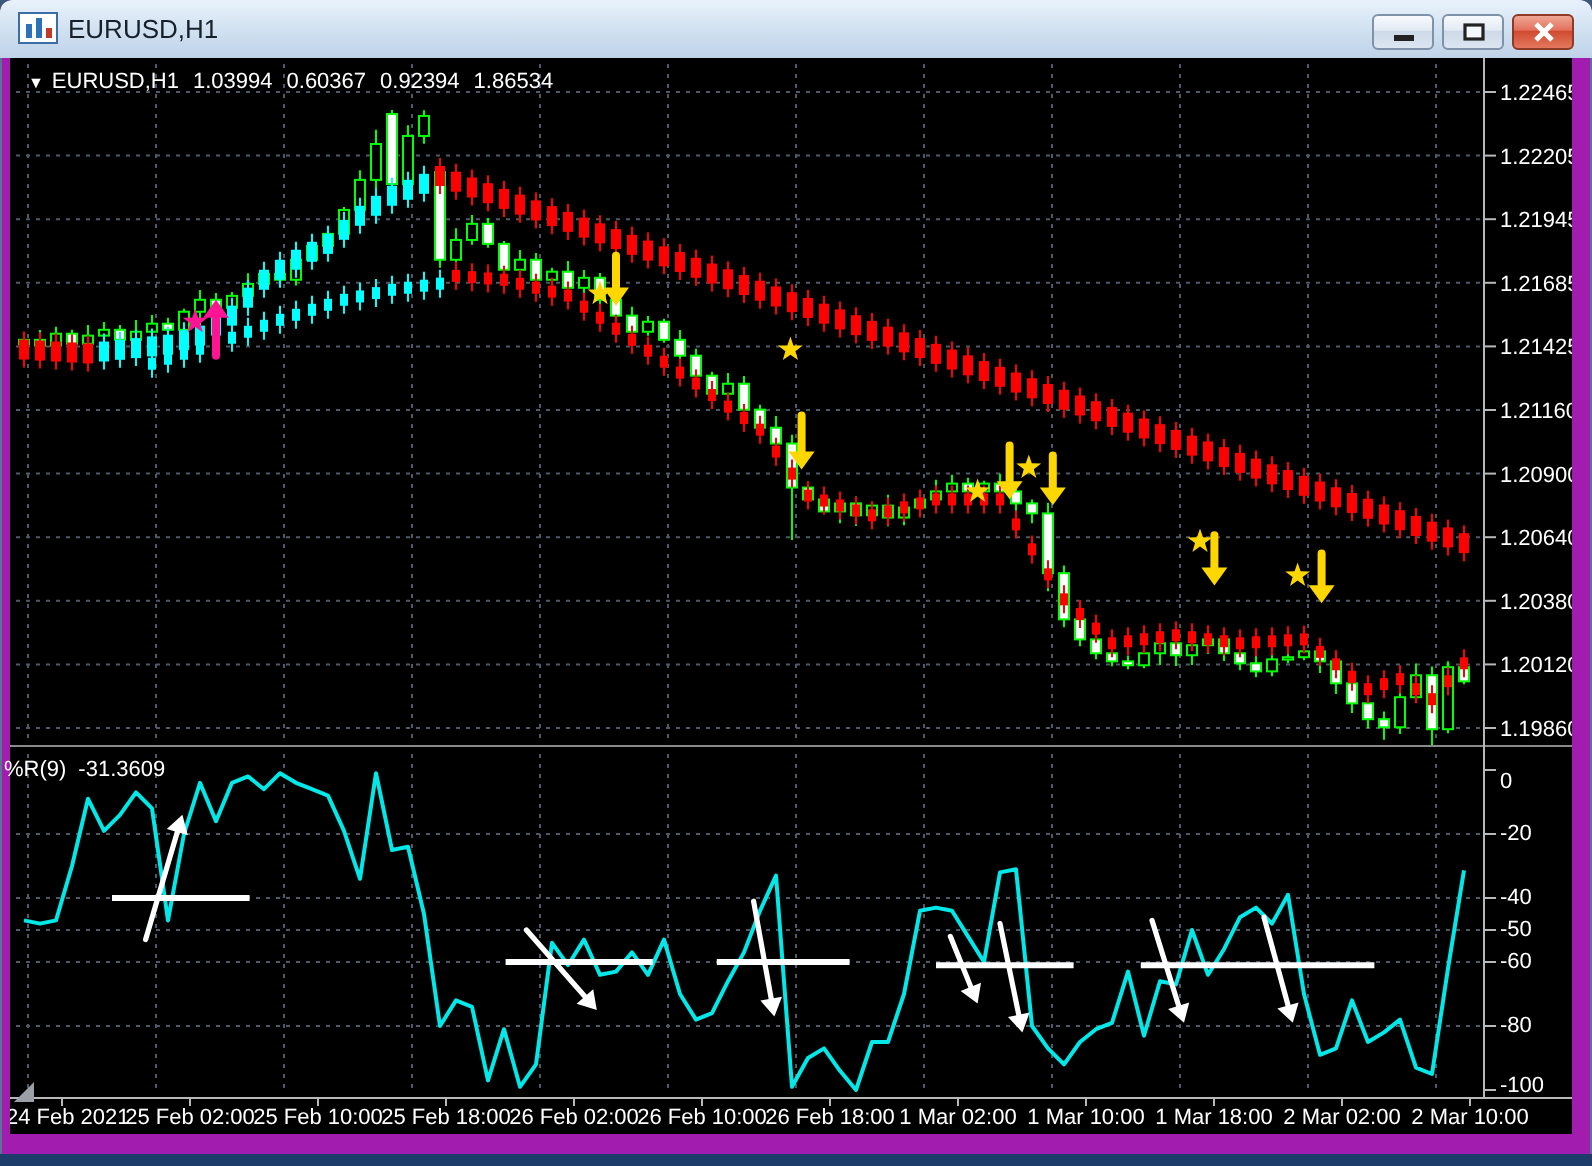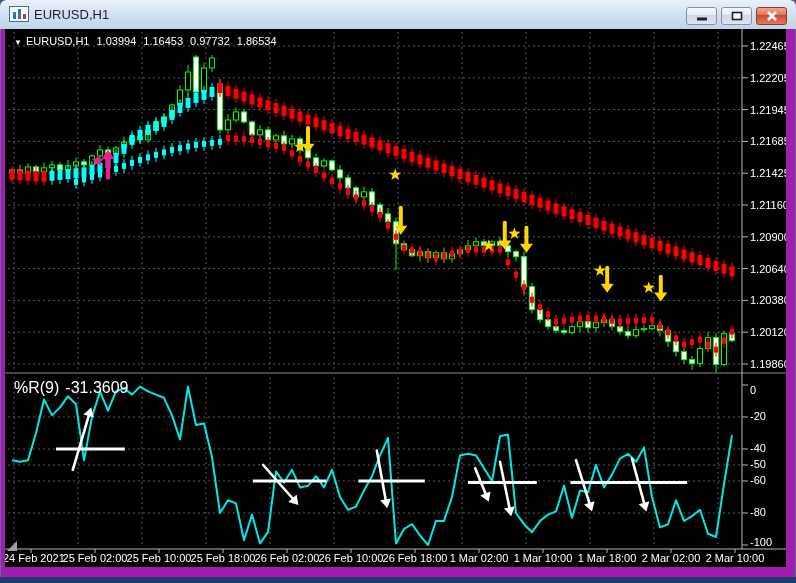--- a/index.html
+++ b/index.html
@@ -15,21 +15,21 @@
   .title-text{position:absolute;left:34px;top:7px;font-size:13px;color:#15202b;}
   .winbtns{position:absolute;right:9px;top:7px;display:flex;gap:4px;}
   .wbtn{width:31px;height:18px;border:1px solid #7e92aa;border-radius:3px;box-sizing:border-box;
     background:linear-gradient(#f7fafd,#e2eaf3 45%,#ccd9e8 46%,#dce6f1);display:flex;align-items:center;justify-content:center;}
   .wbtn.close{width:31px;background:linear-gradient(#f0a795,#e2705a 45%,#cf4a2e 46%,#e4785f);border-color:#8e3a28;}
   .client{position:absolute;left:5px;top:29px;width:781px;height:538px;background:#000;}
   svg.chart{position:absolute;left:5px;top:29px;}
   .ohlc-header{position:absolute;left:14px;top:35px;font-size:11px;color:#ffffff;white-space:nowrap;}
   .ohlc-header span{margin-right:7px;}
   .ohlc-header .tri{font-size:8px;margin-right:4px;}
-  .wpr-label{position:absolute;left:14px;top:379px;font-size:16px;color:#ffffff;white-space:nowrap;}
+  .wpr-label{position:absolute;left:2px;top:379px;font-size:11px;color:#ffffff;white-space:nowrap;}
   .wpr-label span{margin-right:6px;}
   .bottom-edge{position:absolute;left:0;bottom:0;width:100%;height:6px;background:#1e3c69;}
 </style>
 </head>
 <body>
 
 <div class="window">
   <div class="titlebar">
     <div class="app-icon">
         <i class="b1"></i>
@@ -732,21 +732,21 @@
       <line x1="607" y1="549" x2="607" y2="553" stroke="#b8b8b8" stroke-width="1"></line>
       <text x="607" y="562" fill="#ffffff" font-size="11" font-family="Liberation Sans, sans-serif" text-anchor="middle">1 Mar 18:00</text>
       <line x1="671" y1="549" x2="671" y2="553" stroke="#b8b8b8" stroke-width="1"></line>
       <text x="671" y="562" fill="#ffffff" font-size="11" font-family="Liberation Sans, sans-serif" text-anchor="middle">2 Mar 02:00</text>
       <line x1="735" y1="549" x2="735" y2="553" stroke="#b8b8b8" stroke-width="1"></line>
       <text x="735" y="562" fill="#ffffff" font-size="11" font-family="Liberation Sans, sans-serif" text-anchor="middle">2 Mar 10:00</text>
       <polygon points="7,551 17,541 17,551" fill="#9aa0a6"></polygon>
     </svg>
 
   <div class="ohlc-header">
-    <span class="tri">▼</span><span>EURUSD,H1</span><span>1.03994</span><span>1.16453</span><span>0.97732</span><span>1.86534</span>
+    <span class="tri">▼</span><span>EURUSD,H1</span><span>1.03994</span><span>0.60367</span><span>0.92394</span><span>1.86534</span>
   </div>
 
   <div class="wpr-label">
     <span>%R(9)</span><span>-31.3609</span>
   </div>
 
   <div class="bottom-edge"></div>
 </div>
 
 </body></html>

